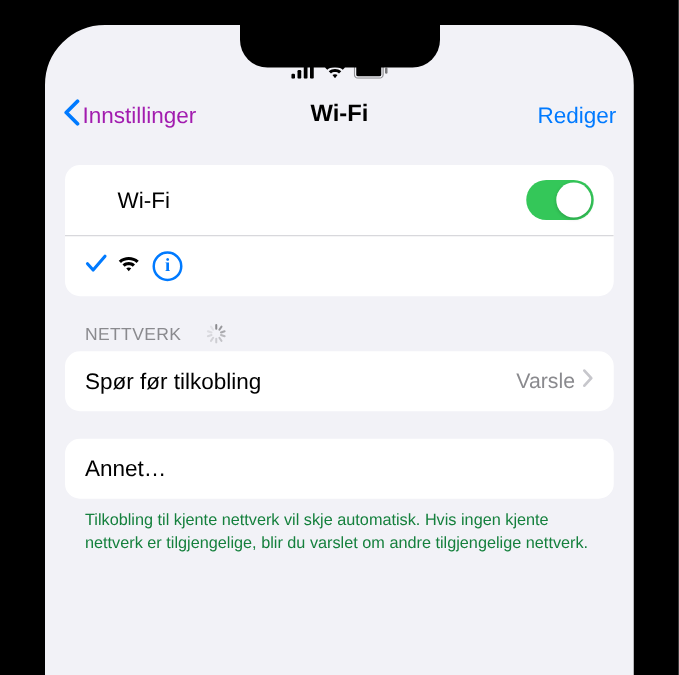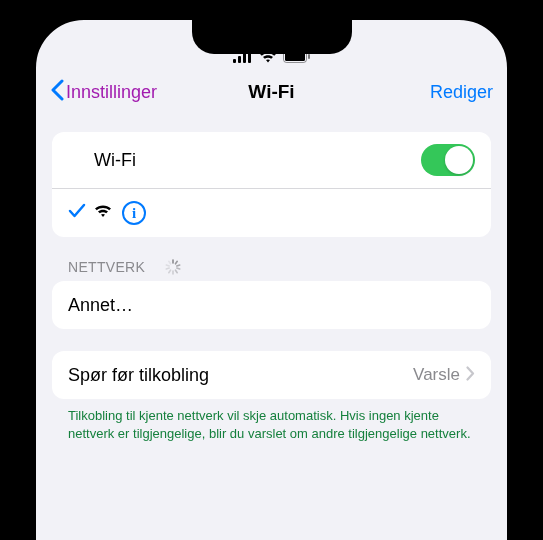--- a/index.html
+++ b/index.html
@@ -230,32 +230,32 @@
               <line x1="3.8" y1="13.7" x2="5.5" y2="11.2" opacity="0.3"></line>
               <line x1="1.3" y1="10" x2="4.2" y2="9" opacity="0.25"></line>
               <line x1="1.3" y1="6" x2="4.2" y2="7" opacity="0.2"></line>
               <line x1="3.8" y1="2.3" x2="5.5" y2="4.8" opacity="0.15"></line>
             </g>
           </svg>
       </span>
     </div>
 
     <div class="group">
-      <div class="row row-indent">
-        <div class="row-label">Annet…</div>
-      </div>
-    </div>
-
-    <div class="group">
       <div class="row">
         <div class="row-label">Spør før tilkobling</div>
         <div class="row-value">Varsle</div>
         <span class="chevron-r">
           <svg width="9" height="15" viewBox="0 0 9 15">
               <path d="M1.5 1.5 L7 7.5 L1.5 13.5" stroke="#c7c7cc" stroke-width="2.2" fill="none" stroke-linecap="round" stroke-linejoin="round"></path>
             </svg>
         </span>
       </div>
     </div>
 
+    <div class="group">
+      <div class="row row-indent">
+        <div class="row-label">Annet…</div>
+      </div>
+    </div>
+
     <div class="footer-text">Tilkobling til kjente nettverk vil skje automatisk. Hvis ingen kjente nettverk er tilgjengelige, blir du varslet om andre tilgjengelige nettverk.</div>
   </div>
 </div>
 
 </body></html>

